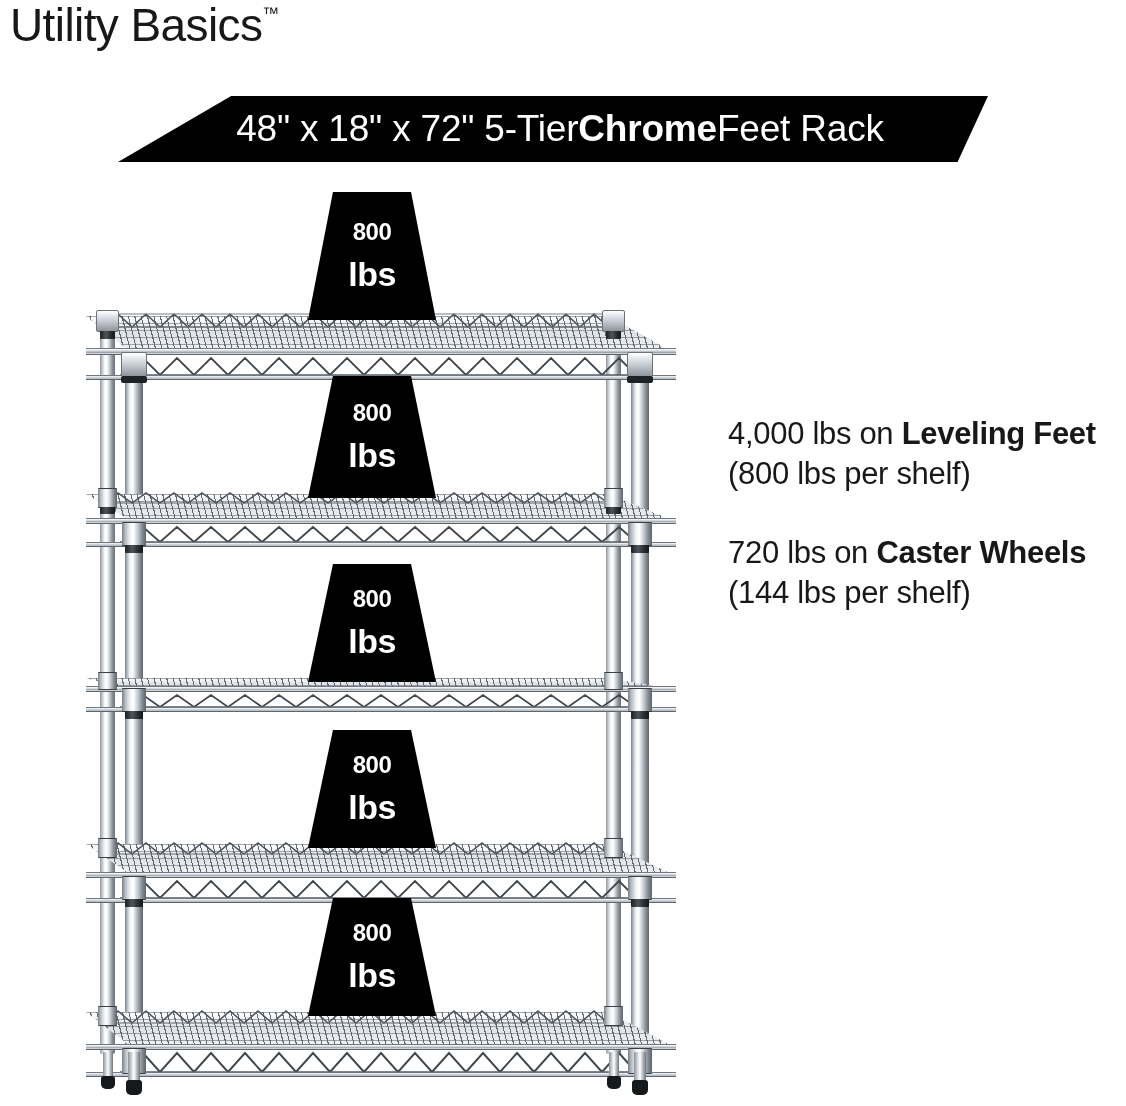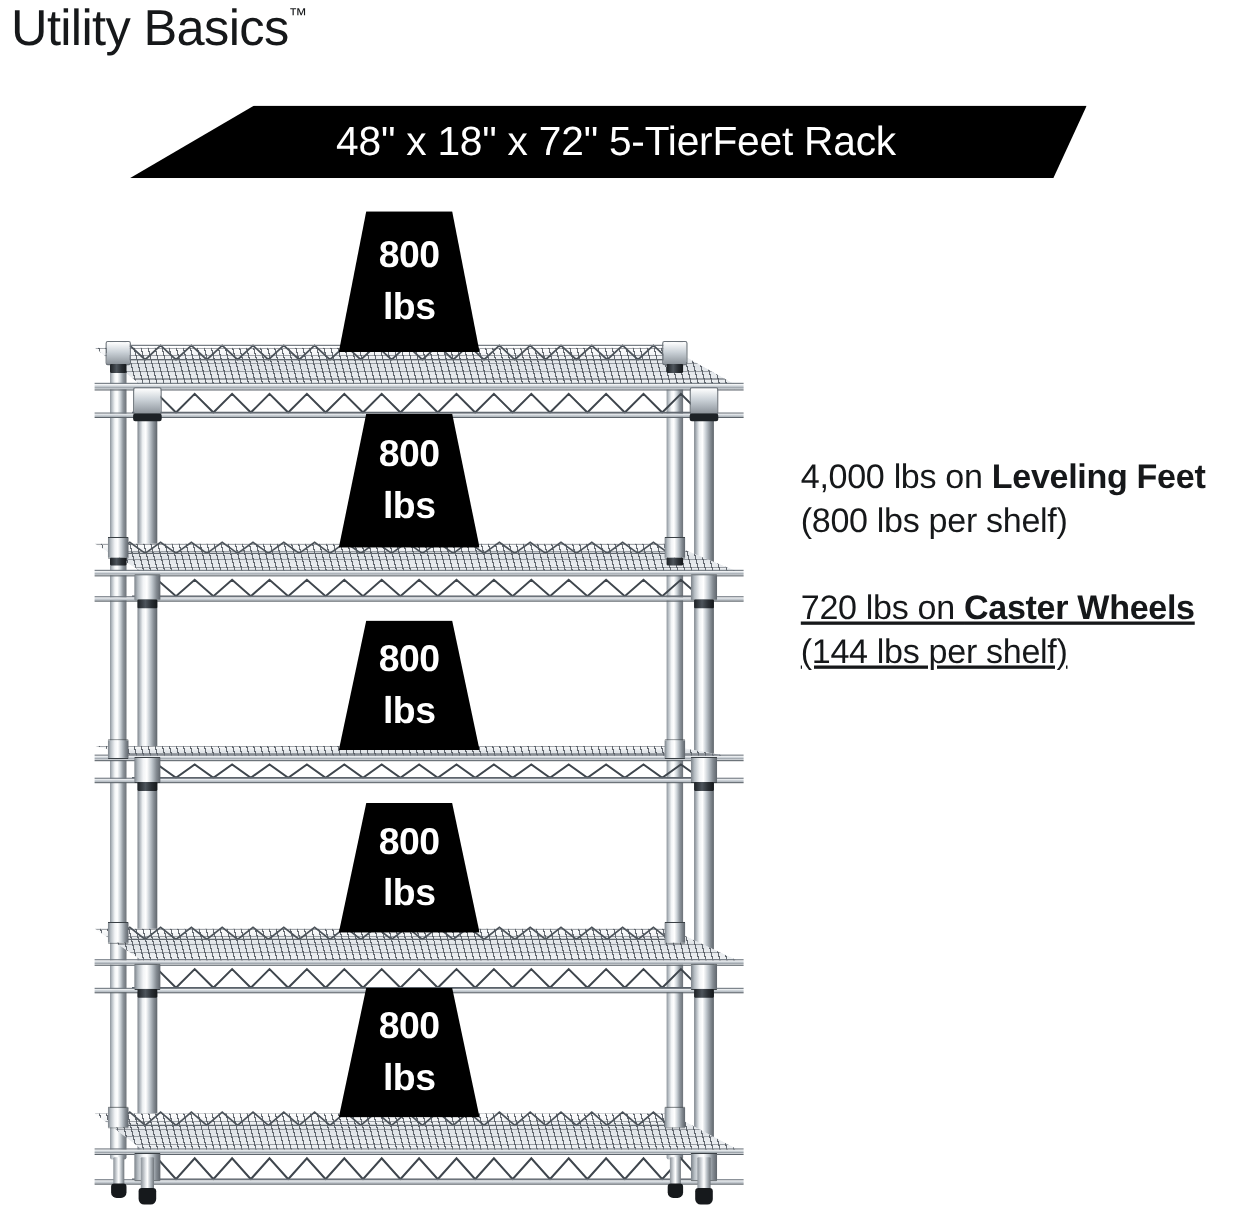--- a/index.html
+++ b/index.html
@@ -83,21 +83,21 @@
     margin: 0 0 36px 0;
   }
   .copy p {
     font-size: 31px;
     font-weight: 400;
     line-height: 1.28;
     letter-spacing: -0.3px;
     margin: 0 0 40px 0;
   }
   .copy p b { font-weight: 700; }
-  .copy p:last-child { margin-bottom: 11px; text-decoration: underline; }
+  .copy p:last-child { margin-bottom: 11px; }
 
   
   #rack {
     position: absolute;
     left: 86px;
     top: 190px;
     width: 590px;
     height: 916px;
   }
 
@@ -227,36 +227,37 @@
     -webkit-clip-path: polygon(19.5% 0, 80.5% 0, 100% 100%, 0 100%);
     clip-path: polygon(19.5% 0, 80.5% 0, 100% 100%, 0 100%);
     display: flex;
     flex-direction: column;
     align-items: center;
     justify-content: center;
     font-weight: 700;
     line-height: 1.02;
     letter-spacing: -0.5px;
   }
-  .badge .num { font-size: 34px; }
+  .badge .num { font-size: 24px; }
   .badge .unit { font-size: 34px; margin-top: 12px; text-align: right; }
 </style>
 </head>
 <body>
 
 <div id="stage">
 
   <div class="brand">
     <span>Utility Basics</span><span class="tm">™</span>
   </div>
 
   <div class="banner-wrap">
     <div class="banner-shape"></div>
     <div class="banner-text">
       <span>48" x 18" x 72" 5-Tier </span>
+        <b>Chrome</b>
         <span> Feet Rack</span>
     </div>
   </div>
 
   <div class="copy">
 
     <p>
       <span>4,000 lbs on </span><b>Leveling Feet</b><span> (800 lbs per shelf)</span>
     </p>
 

